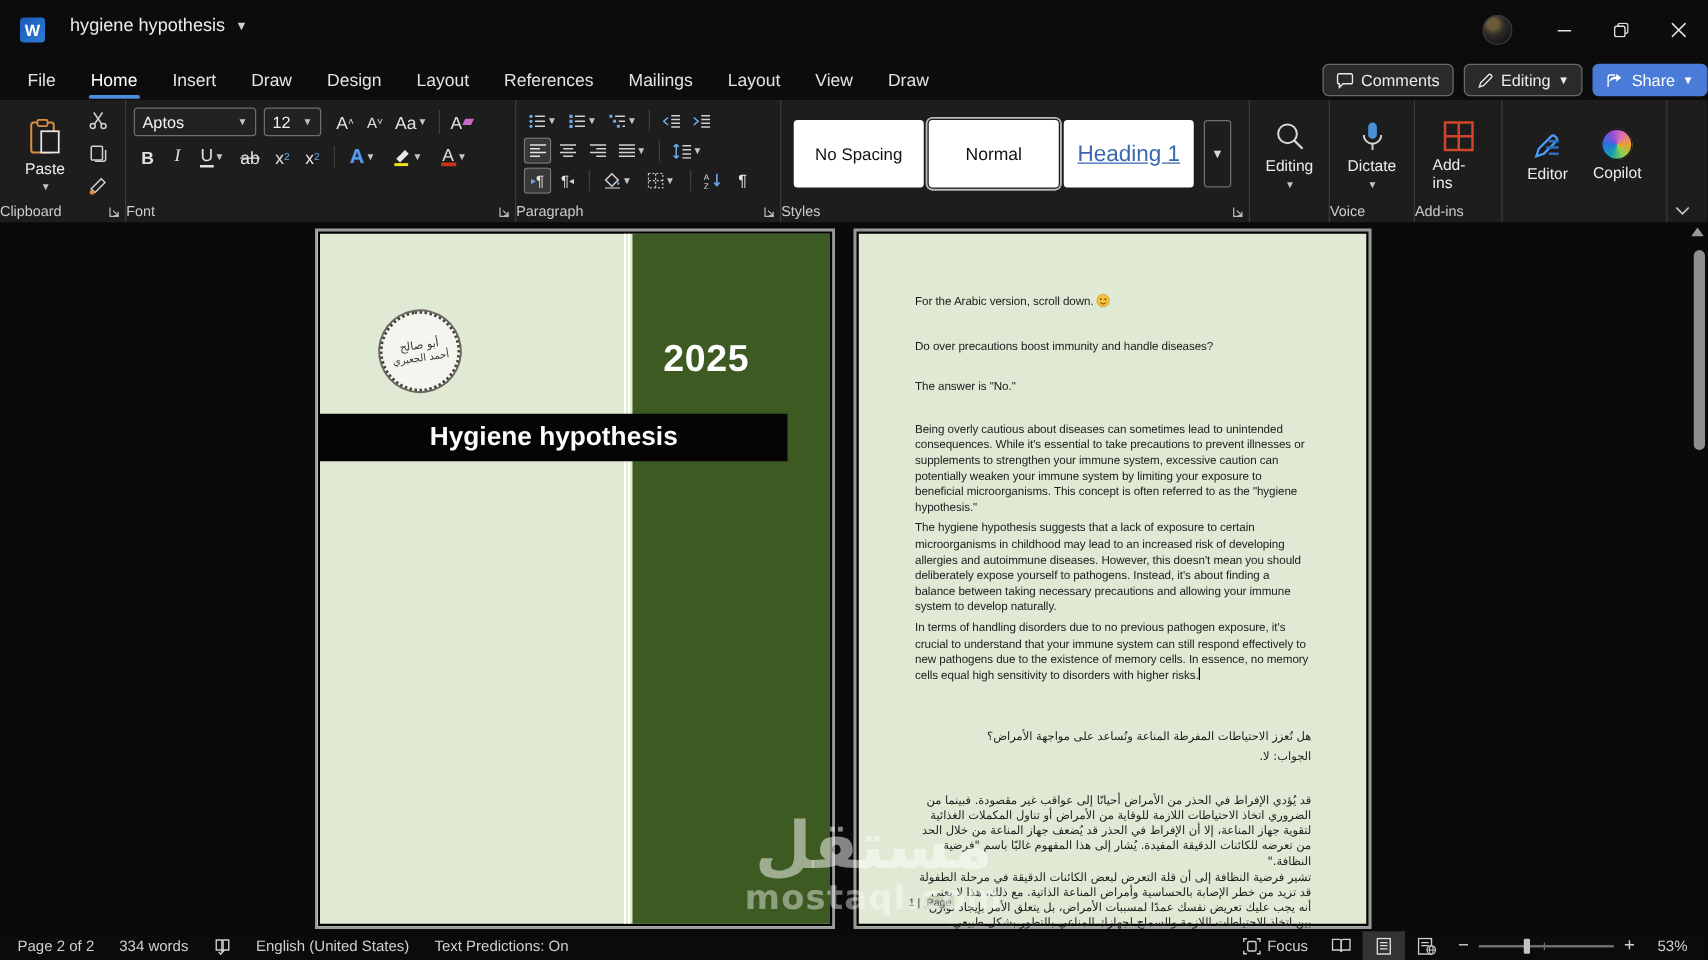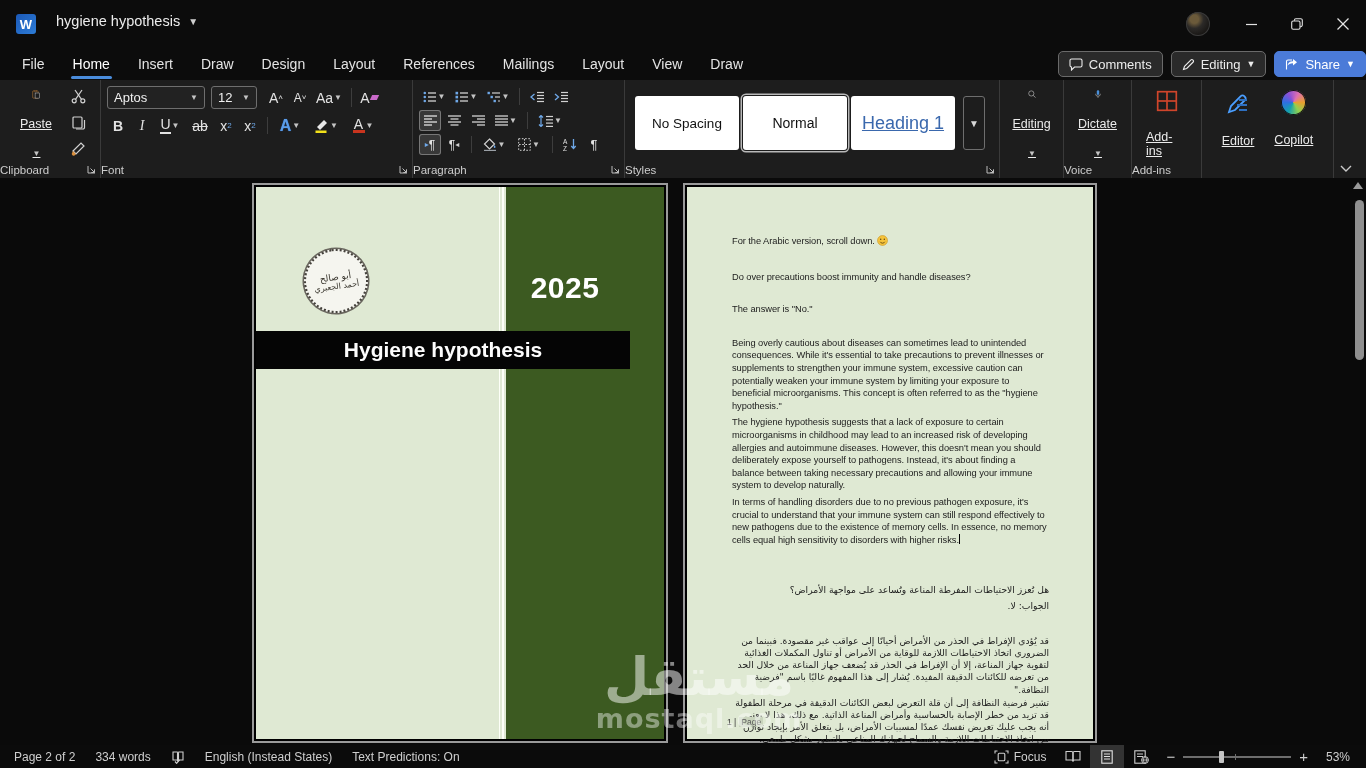--- a/index.html
+++ b/index.html
@@ -34,22 +34,22 @@
     font-size:13px; display:flex; align-items:center; gap:6px; padding:0 10px; }
   .pillbtn.share { background:#4b7bd8; border-color:#4b7bd8; color:#fff; }
   .chev-s { font-size:9px; color:inherit; }
 
   
   #ribbon { position:absolute; left:0; top:80px; width:1366px; height:98px; background:#1d1d1d; display:flex; }
   .rgroup { position:relative; padding:6px 6px 18px 6px; display:flex; }
   .rgroup + .rgroup { border-left:1px solid #3a3a3a; }
   .glabel { position:absolute; bottom:2px; left:0; right:0; font-size:11.5px; color:#cdcdcd; }
   .launcher { position:absolute; right:3px; bottom:3px; width:12px; height:12px; display:flex; align-items:center; justify-content:center; color:#bdbdbd; }
-  .bigbtn { display:flex; flex-direction:column; align-items:center; justify-content:flex-start; gap:18px;
-    padding:4px 8px 2px; border-radius:4px; color:#ececec; font-size:12.5px;text-decoration:underline; }
+  .bigbtn { display:flex; flex-direction:column; align-items:center; justify-content:center; gap:3px;
+    padding:4px 8px 2px; border-radius:4px; color:#ececec; font-size:12.5px; }
   .sbtn { width:22px; height:21px; display:flex; align-items:center; justify-content:center; border-radius:3px; color:#e2e2e2; }
   .sbtn.on { background:#383838; box-shadow:0 0 0 1px #777 inset; }
   .drop { font-size:8px; color:#c4c4c4; margin-left:1px; }
   .vsep { width:1px; background:#3d3d3d; margin:2px 4px; align-self:stretch; }
   .fglyph { font-size:14px; }
   .combo { height:23px; background:#222; border:1px solid #6e6e6e; border-radius:3px; color:#f0f0f0;
     font-size:13px; display:flex; align-items:center; padding:0 6px; justify-content:space-between; }
   .frow { display:flex; align-items:center; gap:2px; }
   .fontcol { display:flex; flex-direction:column; gap:4px; }
   .ubar { display:inline-block; border-bottom:2.5px solid; line-height:1.05; }
@@ -581,21 +581,21 @@
 <div id="statusbar">
   <span class="sb-item" style="padding-left:14px">Page 2 of 2</span>
   <span class="sb-item">334 words</span>
   <span class="sb-item">
     <svg width="14" height="14" viewBox="0 0 14 14">
         <path d="M2 2 h4 a1.5 1.5 0 0 1 1.5 1.5 v8 a1.5 1.5 0 0 0 -1.5-1.5 h-4 z" fill="none" stroke="#cfcfcf" stroke-width="1.1"></path>
         <path d="M12 2 h-4 a1.5 1.5 0 0 0 -1.5 1.5 v8 a1.5 1.5 0 0 1 1.5-1.5 h4 z" fill="none" stroke="#cfcfcf" stroke-width="1.1"></path>
         <path d="M4 11.5 l1.6 1.8 3-3.4" fill="none" stroke="#cfcfcf" stroke-width="1.2"></path>
       </svg>
   </span>
-  <span class="sb-item">English (Instead States)</span>
+  <span class="sb-item">English (United States)</span>
   <span class="sb-item">Text Predictions: On</span>
   <div id="sb-right">
     <span class="sb-item">
       <svg width="15" height="14" viewBox="0 0 15 14">
           <path d="M1 3.5 v-2.5 h2.5 M11.5 1 h2.5 v2.5 M14 10.5 v2.5 h-2.5 M3.5 13 h-2.5 v-2.5" fill="none" stroke="#cfcfcf" stroke-width="1.1"></path>
           <rect x="4.2" y="3.2" width="6.6" height="7.6" rx="1" fill="none" stroke="#cfcfcf" stroke-width="1.1"></rect>
         </svg>
       <span>Focus</span>
     </span>
     <span class="viewbtn">

